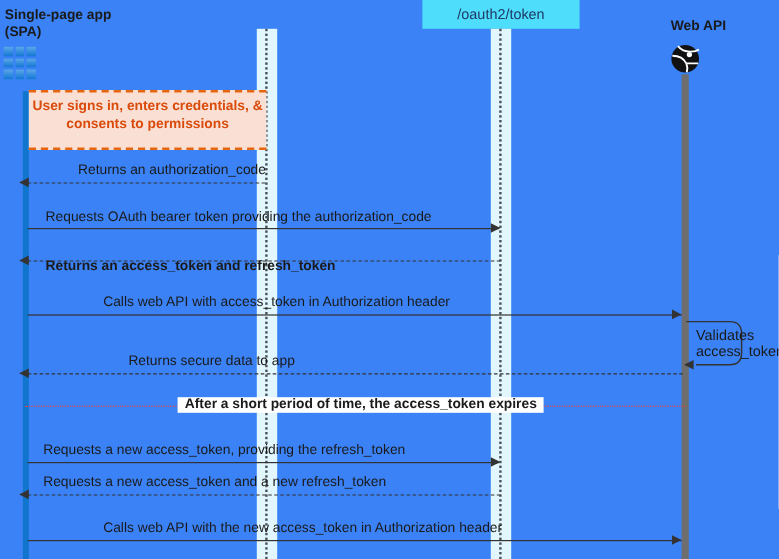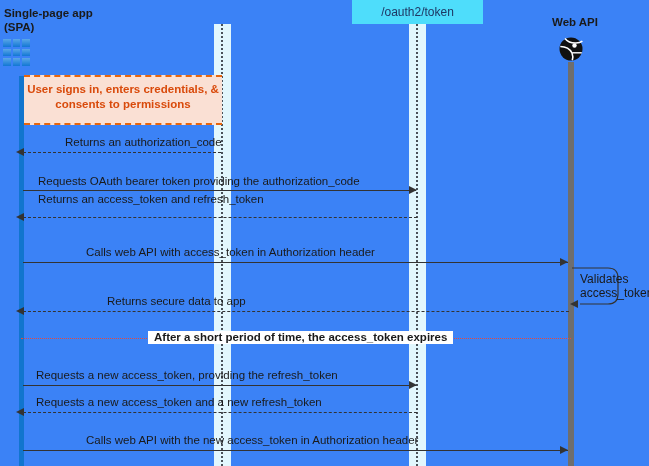--- a/index.html
+++ b/index.html
@@ -163,21 +163,21 @@
       <i></i>
       <i></i>
       <i></i>
       <i></i>
       <i></i>
   </div>
 
 
   <div class="endpoint-box" style="left:352px; width:131px;">/oauth2/token</div>
 
-  <div class="actor-title" style="left:545px; top:15px; width:60px; text-align:center;">Web API</div>
+  <div class="actor-title" style="left:545px; top:15px; width:60px; text-align:right;">Web API</div>
 
   <div class="globe-icon" style="left:558px; top:36px;">
     <svg width="26" height="26" viewBox="0 0 26 26">
       <circle cx="13" cy="13" r="11.5" fill="#111111"></circle>
       <path d="M2.3 10.5 C8 10.5 12 13 14 17 C15 19.5 15 22 14.3 24.2" stroke="#ffffff" stroke-width="1.6" fill="none"></path>
       <path d="M7 2.4 C9.5 5.5 13.5 7.2 18 7 C21 6.9 23 6.2 24.4 5.2" stroke="#ffffff" stroke-width="1.6" fill="none"></path>
       <path d="M14.2 16.8 L23.8 16.8" stroke="#ffffff" stroke-width="1.4"></path>
       <circle cx="16.5" cy="9.5" r="2.2" fill="#ffffff"></circle>
     </svg>
   </div>
@@ -195,21 +195,21 @@
   <div class="note-box" style="left:24px; top:75px; width:198px; height:50px;">User signs in, enters credentials, &amp; consents to permissions</div>
 
   <div class="msg-label" style="left:33px; top:135px;padding-left:32px;">Returns an authorization_code</div>
   <div class="arrow-line arrow-dashed" style="left:23px; top:152px; width:198px;"></div>
   <div class="arrow-head left" style="left:16px; top:148px;"></div>
 
   <div class="msg-label" style="left:38px; top:174px;">Requests OAuth bearer token providing the authorization_code</div>
   <div class="arrow-line arrow-solid" style="left:23px; top:190px; width:393px;"></div>
   <div class="arrow-head right" style="left:409px; top:186px;"></div>
 
-  <div class="msg-label" style="left:38px; top:192px;">Returns an access_token and refresh_token</div>
+  <div class="msg-label" style="left:38px; top:215px;font-weight:bold;">Returns an access_token and refresh_token</div>
   <div class="arrow-line arrow-dashed" style="left:23px; top:217px; width:394px;"></div>
   <div class="arrow-head left" style="left:16px; top:213px;"></div>
 
   <div class="msg-label" style="left:86px; top:245px;">Calls web API with access_token in Authorization header</div>
   <div class="arrow-line arrow-solid" style="left:23px; top:262px; width:545px;"></div>
   <div class="arrow-head right" style="left:560px; top:258px;"></div>
 
   <svg class="selfloop-svg" style="left:570px; top:264px;" width="55" height="44">
     <path d="M2 4 L38 4 Q48 4 48 14 L48 30 Q48 40 38 40 L10 40" stroke="#333333" stroke-width="1.2" fill="none"></path>
   </svg>

